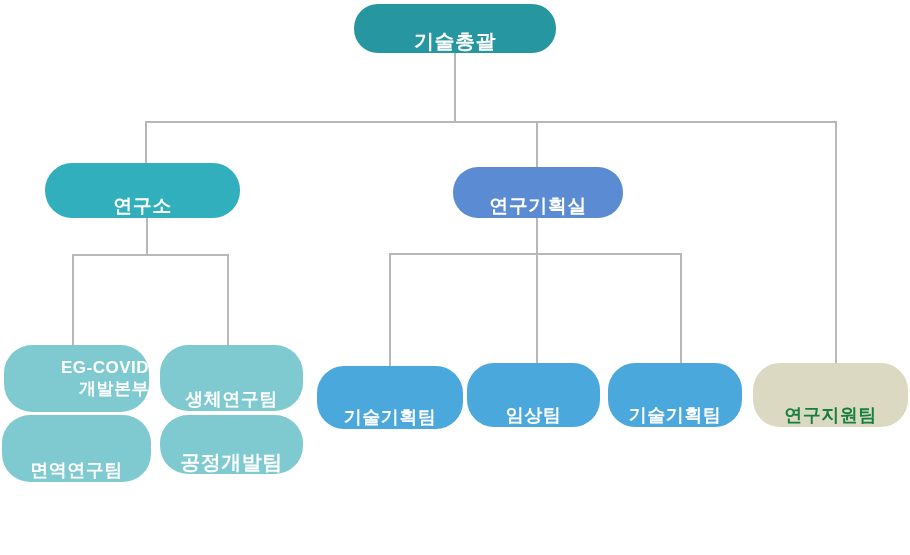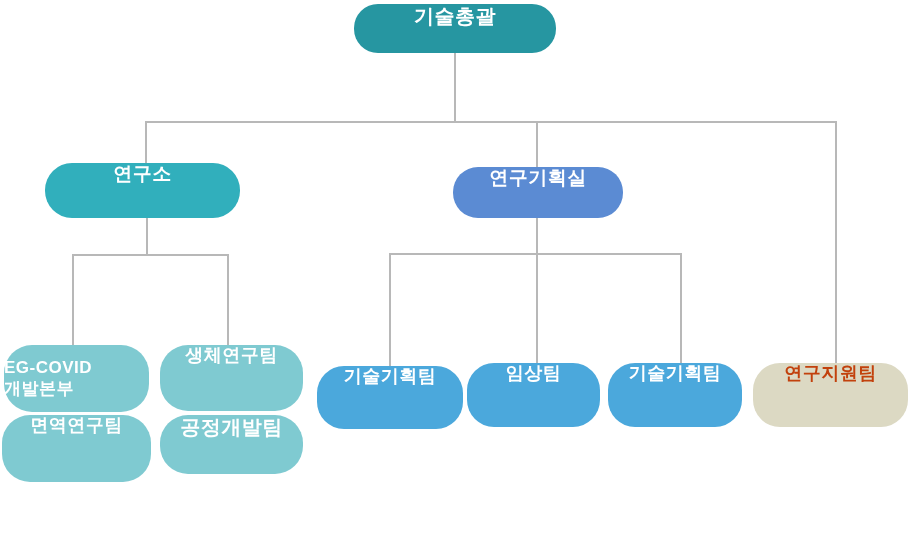--- a/index.html
+++ b/index.html
@@ -21,21 +21,21 @@
     background: #B8B8B8;
     z-index: 0;
   }
   .line.v { width: 2px; }
   .line.h { height: 2px; }
 
   
   .node {
     position: absolute;
     display: flex;
-    align-items: flex-start;
+    align-items: flex-end;
     justify-content: center;
     text-align: center;
     color: #FFFFFF;
     font-weight: bold;
     z-index: 1;
     line-height: 1.2;
     letter-spacing: 0.5px;
   }
   .two-line { flex-direction: column; }
 
@@ -44,21 +44,21 @@
   #node-research-institute { left:45px;  top:163px; width:195px; height:55px; border-radius:27px; background:#31AFBC; font-size:19px; }
   #node-research-planning  { left:453px; top:167px; width:170px; height:51px; border-radius:25px; background:#5B8BD3; font-size:19px; }
   #node-eg-covid           { left:4px;   top:345px; width:145px; height:67px; border-radius:28px; background:#7FCAD1; font-size:17px; }
   #node-bio-research       { left:160px; top:345px; width:143px; height:66px; border-radius:28px; background:#7FCAD1; font-size:18px; }
   #node-immune-research    { left:2px;   top:415px; width:149px; height:67px; border-radius:28px; background:#7FCAD1; font-size:18px; }
   #node-process-dev        { left:160px; top:415px; width:143px; height:59px; border-radius:28px; background:#7FCAD1; font-size:20px; }
   #node-quality-analysis   { left:162px; top:489px; width:147px; height:65px; border-radius:28px; background:#7FCAD1; font-size:18px; }
   #node-quality-assurance  { left:317px; top:366px; width:146px; height:63px; border-radius:27px; background:#4BA8DC; font-size:18px; }
   #node-clinical           { left:467px; top:363px; width:133px; height:64px; border-radius:27px; background:#4BA8DC; font-size:18px; }
   #node-tech-planning      { left:608px; top:363px; width:134px; height:64px; border-radius:27px; background:#4BA8DC; font-size:18px; }
-  #node-research-support   { left:753px; top:363px; width:155px; height:64px; border-radius:27px; background:#DCD9C3; font-size:18px; color:#c2410c; }
+  #node-research-support   { left:753px; top:363px; width:155px; height:64px; border-radius:27px; background:#DCD9C3; font-size:18px; color:#15803d; }
 
   
   #c-root-drop        { left:454px; top:53px;  height:69px;  }
   #c-top-h            { left:145px; top:121px; width:692px;  }
   #c-institute-drop   { left:145px; top:121px; height:44px;  }
   #c-planning-drop    { left:536px; top:121px; height:47px;  }
   #c-support-drop     { left:835px; top:121px; height:244px; }
   #c-institute-down   { left:146px; top:217px; height:39px;  }
   #c-institute-h      { left:72px;  top:254px; width:157px;  }
   #c-egcovid-drop     { left:72px;  top:254px; height:92px;  }

